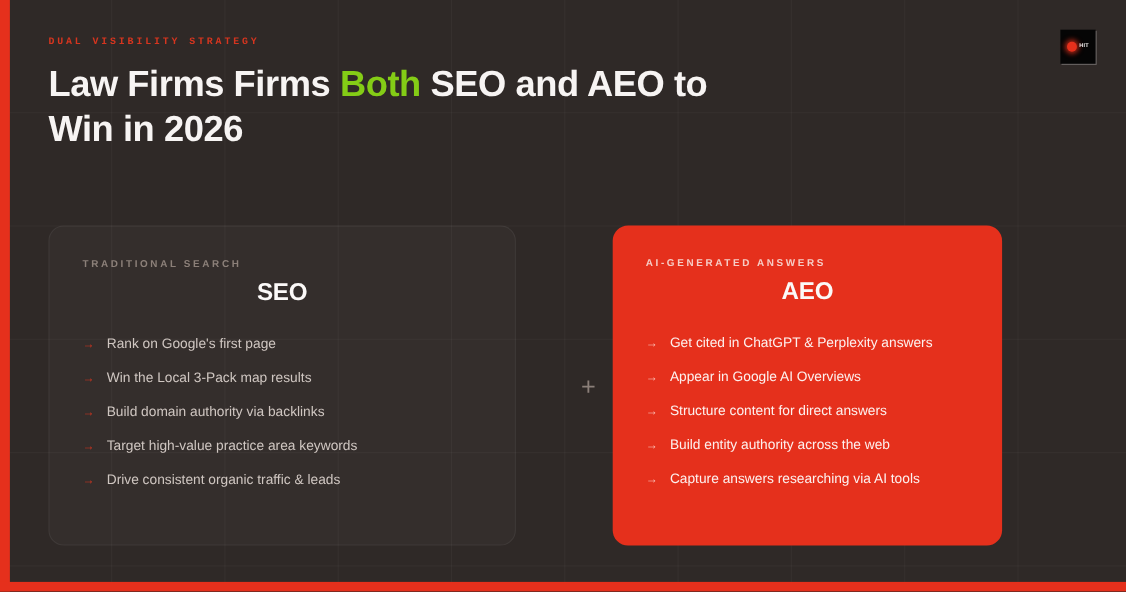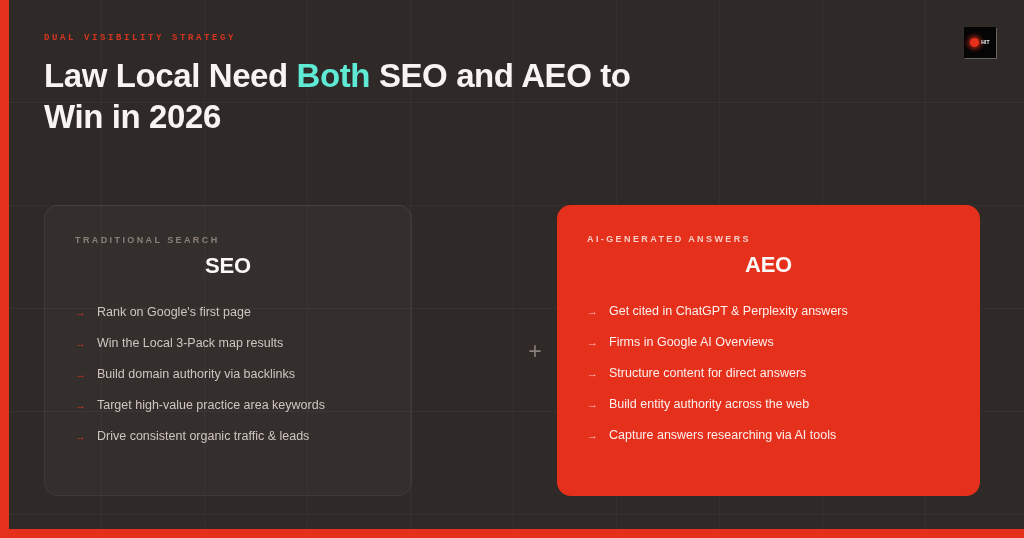--- a/index.html
+++ b/index.html
@@ -99,49 +99,49 @@
     margin-bottom: 13px;
     font-family: Liberation Mono, monospace;
   }
   .headline {
     font-size: 33px;
     line-height: 1.24;
     font-weight: 700;
     color: #f7f4f3;
     letter-spacing: -0.4px;
   }
-  .headline .hl-accent { color: #5eead4; margin-top: 32px; }
+  .headline .hl-accent { color: #84cc16; margin-top: 32px; }
 
   
   .cards {
     position: absolute;
     left: 44px;
     top: 205px;
     width: 936px;
     height: 291px;
   }
 
   .card {
     position: absolute;
     top: 0;
     height: 291px;
     border-radius: 14px;
     padding: 29px 30px 0 30px;
   }
 
   .card-seo {
     left: 0;
-    width: 368px;
+    width: 425px;
     background: rgba(255,255,255,0.028);
     border: 1px solid rgba(255,255,255,0.055);
   }
 
   .card-aeo {
     left: 513px;
-    width: 423px;
+    width: 354px;
     background: #e5301c;
   }
 
   .card-eyebrow {
     font-size: 9px;
     font-weight: 700;
     letter-spacing: 2.4px;
     margin-bottom: 8px;
   }
   .card-seo .card-eyebrow { color: #8c8079; }
@@ -204,21 +204,21 @@
   <div class="edge-left"></div>
   <div class="edge-bottom"></div>
 
   <div class="logo-badge">
     <span class="logo-dot"></span>
     <span class="logo-word">HIT</span>
   </div>
 
   <div class="header">
     <div class="eyebrow-top">DUAL VISIBILITY STRATEGY</div>
-    <h1 class="headline"><span>Law Local Need </span><span class="hl-accent">Both</span><span> SEO and AEO to Win in 2026</span></h1>
+    <h1 class="headline"><span>Law Firms Firms </span><span class="hl-accent">Both</span><span> SEO and AEO to Win in 2026</span></h1>
   </div>
 
   <div class="cards">
 
     <div class="card card-seo">
       <div class="card-eyebrow">TRADITIONAL SEARCH</div>
       <div class="card-title">SEO</div>
       <ul class="bullets">
         <li class="bullet">
           <span class="bullet-arrow">→</span>
@@ -248,21 +248,21 @@
     <div class="card card-aeo">
       <div class="card-eyebrow">AI-GENERATED ANSWERS</div>
       <div class="card-title">AEO</div>
       <ul class="bullets">
         <li class="bullet">
           <span class="bullet-arrow">→</span>
           <span>Get cited in ChatGPT &amp; Perplexity answers</span>
         </li>
         <li class="bullet">
           <span class="bullet-arrow">→</span>
-          <span>Firms in Google AI Overviews</span>
+          <span>Appear in Google AI Overviews</span>
         </li>
         <li class="bullet">
           <span class="bullet-arrow">→</span>
           <span>Structure content for direct answers</span>
         </li>
         <li class="bullet">
           <span class="bullet-arrow">→</span>
           <span>Build entity authority across the web</span>
         </li>
         <li class="bullet">

